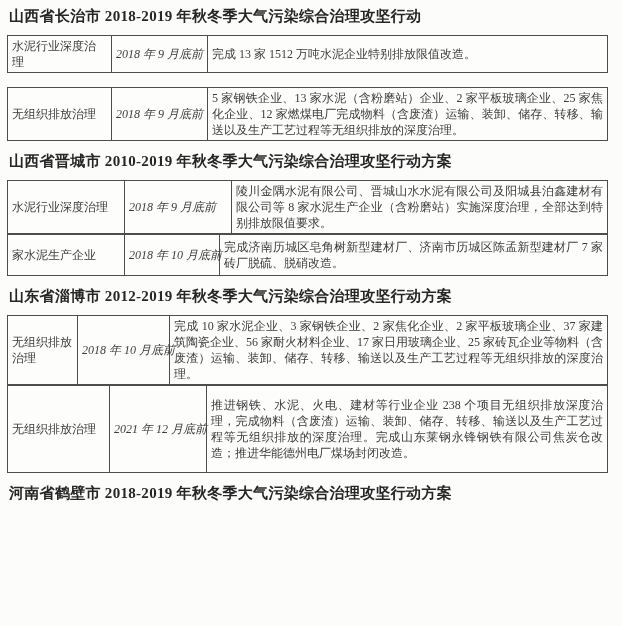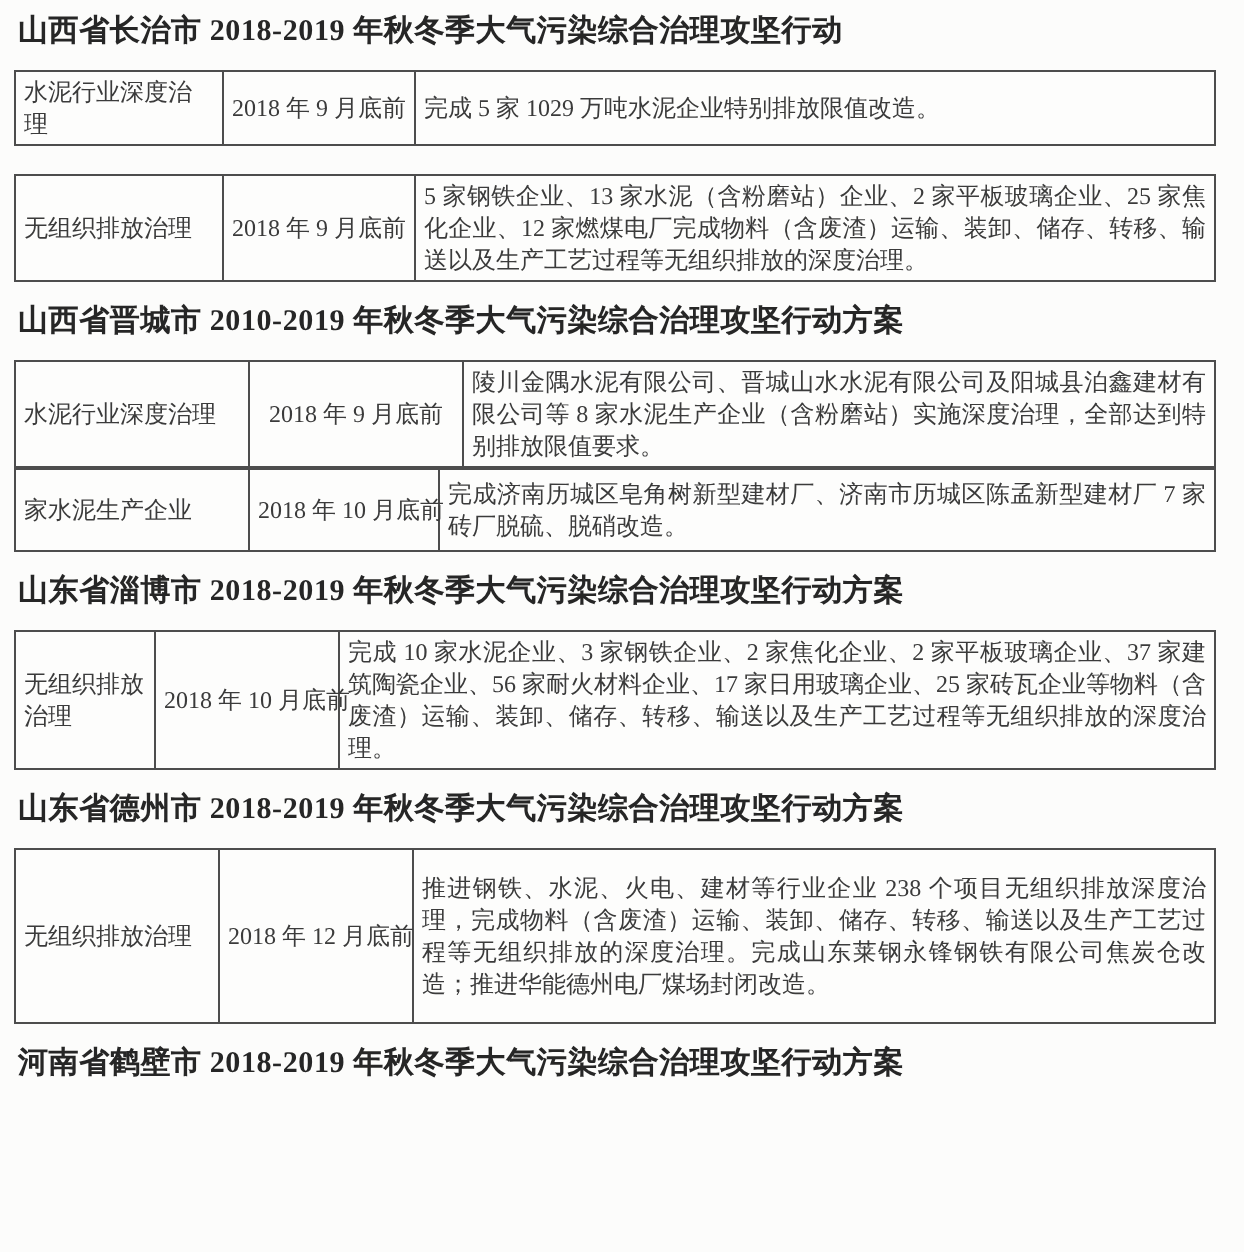--- a/index.html
+++ b/index.html
@@ -41,21 +41,21 @@
   table.doc-table td {
     border: 1px solid #4d4d4d;
     font-size: 12px;
     line-height: 16px;
     padding: 2px 4px;
     vertical-align: middle;
     color: #3b3b3b;
   }
   table.doc-table { border: 1.5px solid #454545; }
   td.c1 { padding: 2px 3px; }
-  td.c2 { text-align: center; font-size: 11px; white-space: nowrap; padding: 2px 1px; }
+  td.c2 { font-size: 11px; white-space: nowrap; padding: 2px 1px; font-style: italic; }
   td.c3 { text-align: justify; padding: 2px 7px; }
 
   
   .w-a col.k1 { width: 104px; } .w-a col.k2 { width: 96px; }
   .w-b col.k1 { width: 117px; } .w-b col.k2 { width: 107px; }
   .w-c col.k1 { width: 117px; } .w-c col.k2 { width: 95px; }
   .w-d col.k1 { width: 70px;  } .w-d col.k2 { width: 92px; }
   .w-e col.k1 { width: 102px; } .w-e col.k2 { width: 97px; }
   .w-2 col.k1 { width: 103px; }
 
@@ -73,21 +73,21 @@
     <table class="doc-table w-a">
       <colgroup>
           <col class="k1">
           <col class="k2">
           <col>
         </colgroup>
       <tbody>
           <tr>
         <td class="c1">水泥行业深度治理</td>
         <td class="c2">2018 年 9 月底前</td>
-        <td class="c3">完成 5 家 1029 万吨水泥企业特别排放限值改造。</td>
+        <td class="c3">完成 13 家 1512 万吨水泥企业特别排放限值改造。</td>
       </tr>
     </tbody>
       </table>
     <div class="gap-between-tables"></div>
     <table class="doc-table w-a">
       <colgroup>
           <col class="k1">
           <col class="k2">
           <col>
         </colgroup>
@@ -130,49 +130,48 @@
           <tr>
         <td class="c1">家水泥生产企业</td>
         <td class="c2">2018 年 10 月底前</td>
         <td class="c3">完成济南历城区皂角树新型建材厂、济南市历城区陈孟新型建材厂 7 家砖厂脱硫、脱硝改造。</td>
       </tr>
     </tbody>
       </table>
   </div>
 
   <div class="section">
-    <h2 class="sec-title">山东省淄博市 2018-2019 年秋冬季大气污染综合治理攻坚行动方案</h2>
+    <h2 class="sec-title">山东省淄博市 2012-2019 年秋冬季大气污染综合治理攻坚行动方案</h2>
     <table class="doc-table w-d">
       <colgroup>
           <col class="k1">
           <col class="k2">
           <col>
         </colgroup>
       <tbody>
           <tr>
         <td class="c1">无组织排放治理</td>
         <td class="c2">2018 年 10 月底前</td>
         <td class="c3">完成 10 家水泥企业、3 家钢铁企业、2 家焦化企业、2 家平板玻璃企业、37 家建筑陶瓷企业、56 家耐火材料企业、17 家日用玻璃企业、25 家砖瓦企业等物料（含废渣）运输、装卸、储存、转移、输送以及生产工艺过程等无组织排放的深度治理。</td>
       </tr>
     </tbody>
       </table>
   </div>
 
   <div class="section">
-    <h2 class="sec-title">山东省德州市 2018-2019 年秋冬季大气污染综合治理攻坚行动方案</h2>
     <table class="doc-table w-e tall">
       <colgroup>
           <col class="k1">
           <col class="k2">
           <col>
         </colgroup>
       <tbody>
           <tr>
         <td class="c1">无组织排放治理</td>
-        <td class="c2">2018 年 12 月底前</td>
+        <td class="c2">2021 年 12 月底前</td>
         <td class="c3">推进钢铁、水泥、火电、建材等行业企业 238 个项目无组织排放深度治理，完成物料（含废渣）运输、装卸、储存、转移、输送以及生产工艺过程等无组织排放的深度治理。完成山东莱钢永锋钢铁有限公司焦炭仓改造；推进华能德州电厂煤场封闭改造。</td>
       </tr>
     </tbody>
       </table>
   </div>
 
 
   <div class="section">
     <h2 class="sec-title">河南省鹤壁市 2018-2019 年秋冬季大气污染综合治理攻坚行动方案</h2>
 

